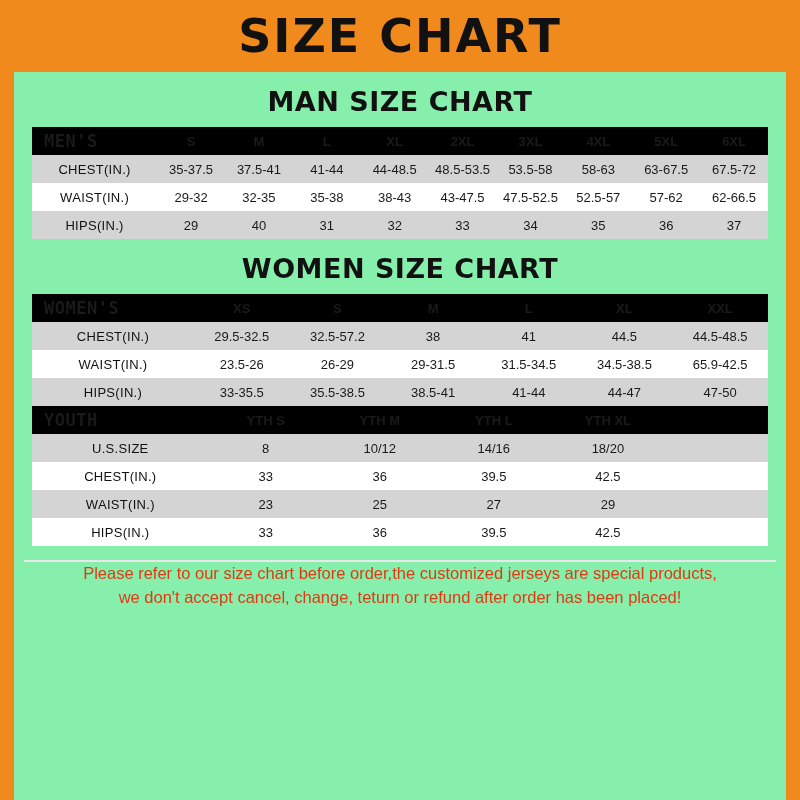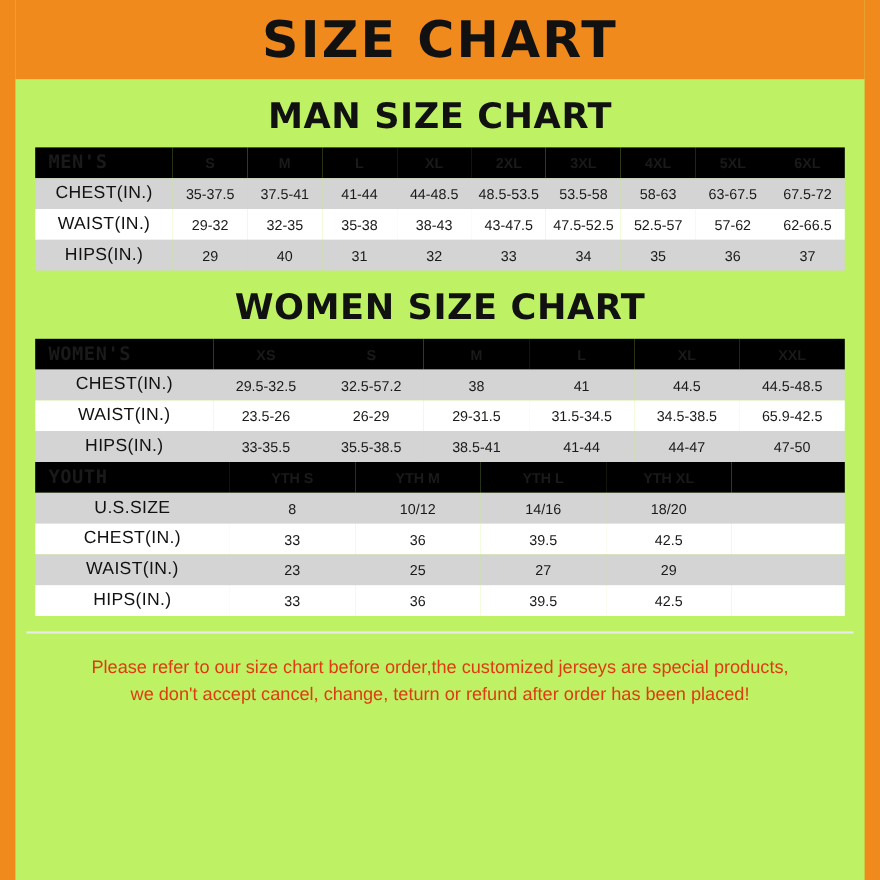--- a/index.html
+++ b/index.html
@@ -5,21 +5,21 @@
   * { box-sizing: border-box; }
   html, body {
     margin: 0; padding: 0;
     width: 800px; height: 800px;
     background: #ffffff;
     font-family: "Liberation Sans", sans-serif;
   }
   #page {
     position: relative;
     width: 800px; height: 800px;
-    background: #bef264;
+    background: #86efac;
     overflow: hidden;
     border-left: 14px solid #f08a1c;
     border-right: 14px solid #f08a1c;
   }
   .banner {
     height: 72px;
     background: #f08a1c;
     display: flex;
     align-items: center;
     justify-content: center;
@@ -32,21 +32,21 @@
     letter-spacing: 2px;
     color: #111;
     line-height: 1;
     text-align: center;
   }
   .section { padding: 0 18px; }
   .section-title {
     text-align: center;
     font-family: "DejaVu Sans", sans-serif;
     font-weight: bold;
-    font-size: 32px;
+    font-size: 27px;
     letter-spacing: 0.5px;
     color: #111;
     margin: 14px 0 10px 0;
   }
   table.chart {
     width: 100%;
     border-collapse: collapse;
     table-layout: fixed;
   }
   table.chart th, table.chart td {
@@ -69,30 +69,30 @@
     text-align: left;
     padding-left: 12px;
     font-family: "DejaVu Sans Mono", monospace;
     font-size: 17px;
     letter-spacing: 0.5px;
   }
   tbody tr.shade td { background: #d4d4d4; }
   tbody tr.plain td { background: #ffffff; }
   tbody td.rowlabel {
     font-family: "Liberation Sans", sans-serif;
-    font-size: 16px;
+    font-size: 13px;
     letter-spacing: 0.3px;
     color: #111;
     text-align: center;
   }
   .youth thead th.rowhead { font-size: 17px; }
   .footer {
     margin: 14px 10px 0 10px;
     border-top: 2px solid #e9e9e9;
-    padding-top: 20px;
+    padding-top: 0;
     text-align: center;
     color: #e03a12;
     font-size: 16.5px;
     line-height: 1.45;
     font-family: "Liberation Sans", sans-serif;
   }
   .footer div { white-space: nowrap; }
 </style>
 </head>
 <body>

